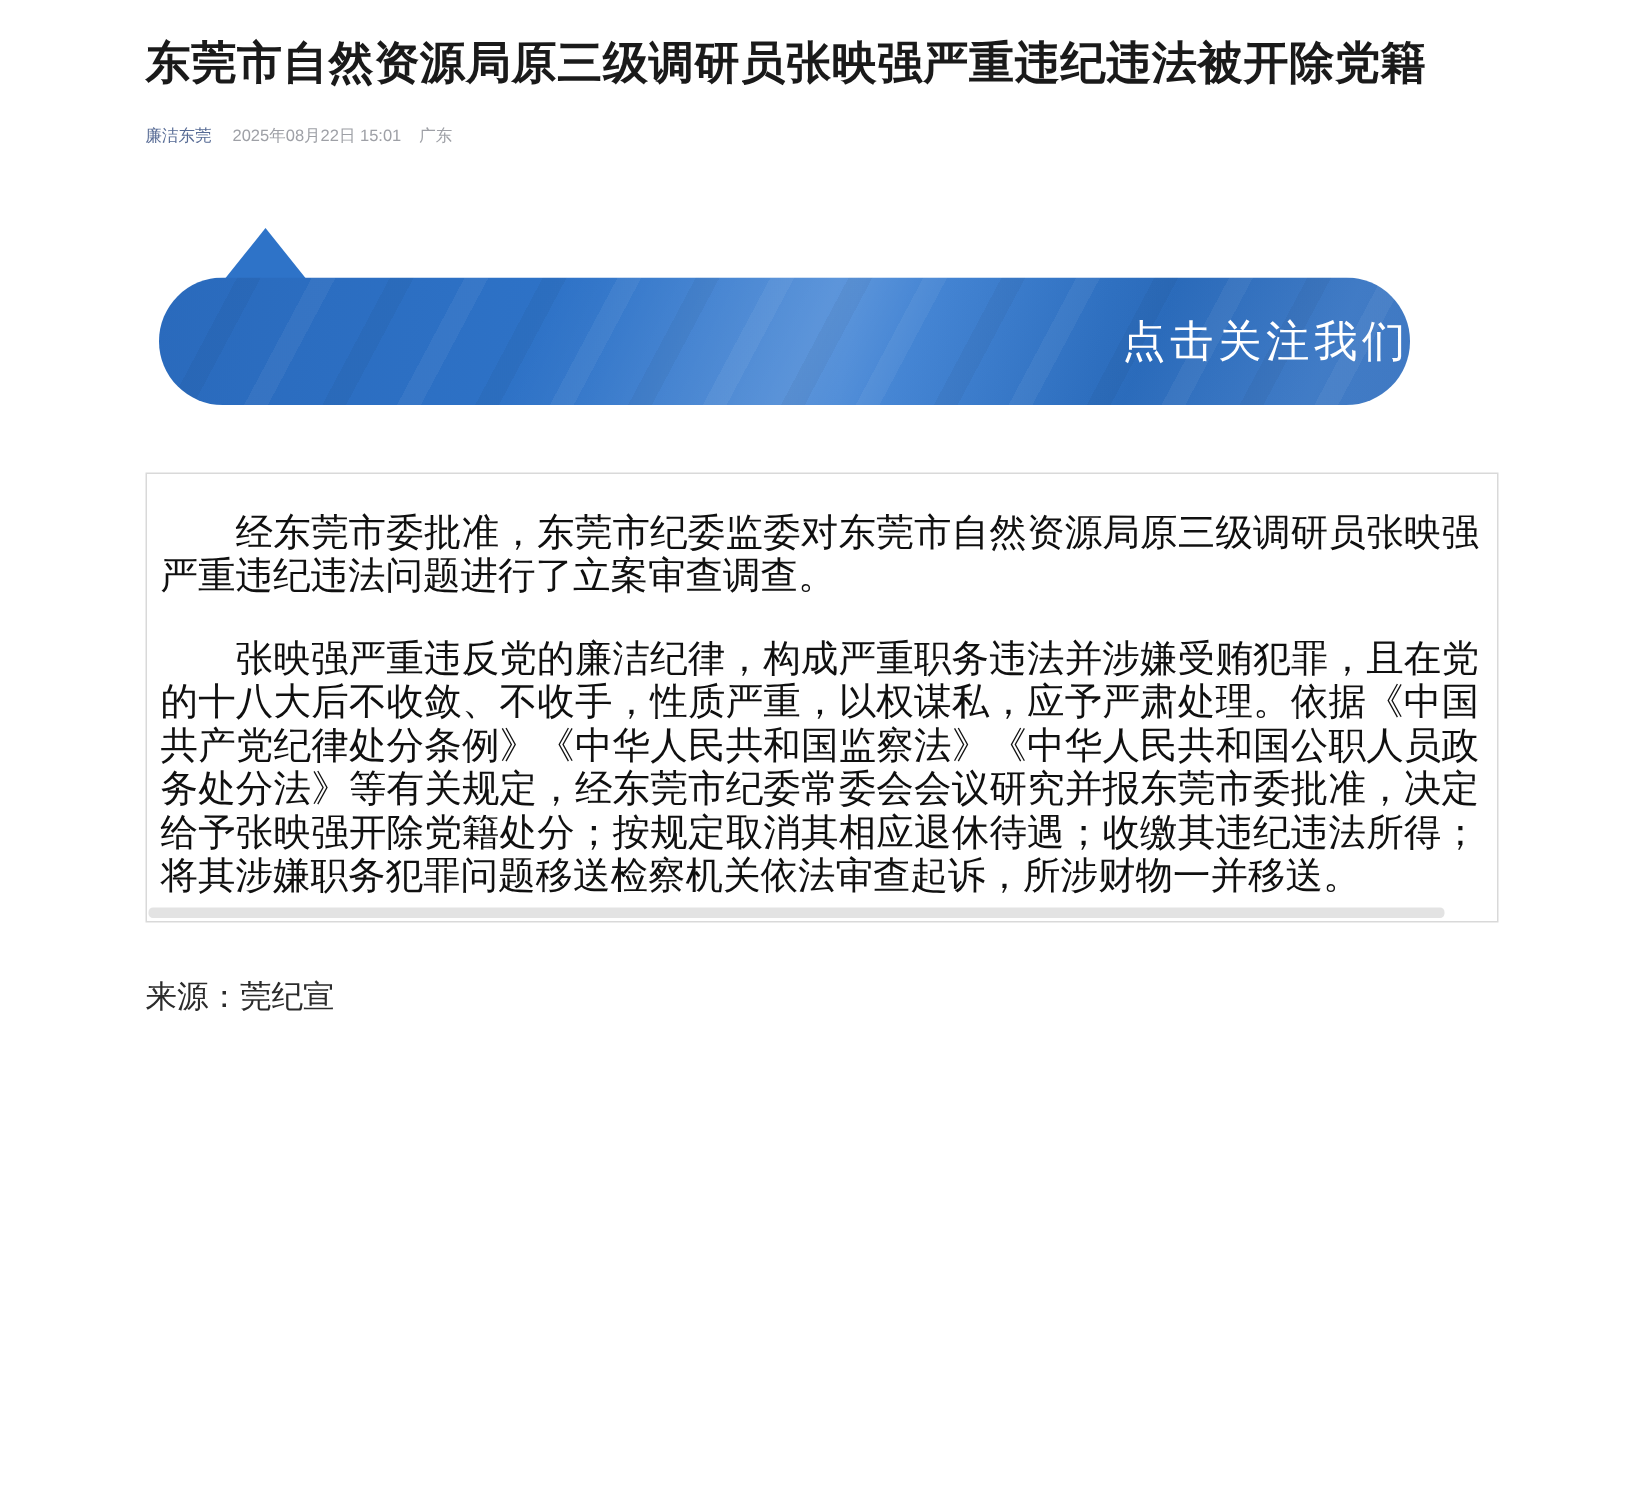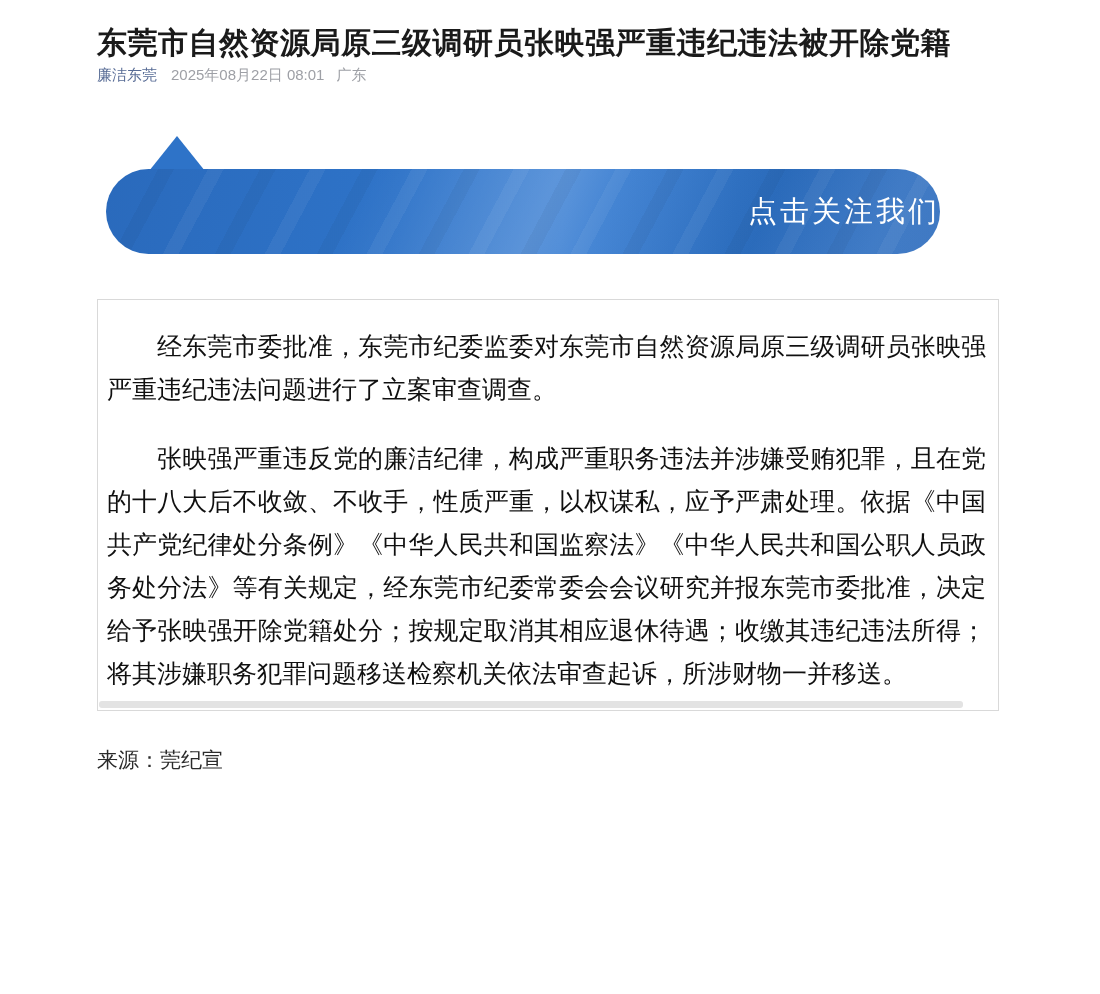--- a/index.html
+++ b/index.html
@@ -30,22 +30,22 @@
   
   .article-title {
     padding-top: 23px;
     font-size: 30px;
     line-height: 40px;
     font-weight: 700;
     color: #1a1a1a;
     letter-spacing: 0.5px;
   }
   .meta-row {
-    margin-top: 1px;
-    font-size: 15px;
+    margin-top: 17px;
+    font-size: 11px;
     line-height: 22px;
     display: flex;
     align-items: baseline;
     gap: 14px;
     white-space: nowrap;
   }
   .account-name {
     color: var(--link-blue);
     font-weight: 500;
     cursor: pointer;
@@ -116,21 +116,21 @@
   
   .content-box {
     margin-top: 45px;
     border: 1px solid var(--border-gray);
     padding: 25px 12px 0 9px;
     position: relative;
     background: #ffffff;
   }
   .content-box p {
     font-size: 25px;
-    line-height: 43px;
+    line-height: 29px;
     color: #101010;
     text-indent: 2em;
     margin-bottom: 26px;
     text-align: justify;
     letter-spacing: 0;
   }
   .content-box p:last-of-type { margin-bottom: 6px; }
   .h-scrollbar {
     height: 7px;
     width: calc(100% + 3px - 18px);
@@ -152,21 +152,21 @@
 </style>
 </head>
 <body>
 
 <div class="page">
 
   <h1 class="article-title">东莞市自然资源局原三级调研员张映强严重违纪违法被开除党籍</h1>
 
   <div class="meta-row">
     <span class="account-name">廉洁东莞</span>
-    <span class="meta-datetime">2025年08月22日 08:01</span>
+    <span class="meta-datetime">2025年08月22日 15:01</span>
     <span class="meta-region">广东</span>
   </div>
 
   <div class="banner-wrap">
     <div class="banner-tail"></div>
     <div class="banner-pill">
       <span class="banner-label">点击关注我们</span>
     </div>
   </div>
 

